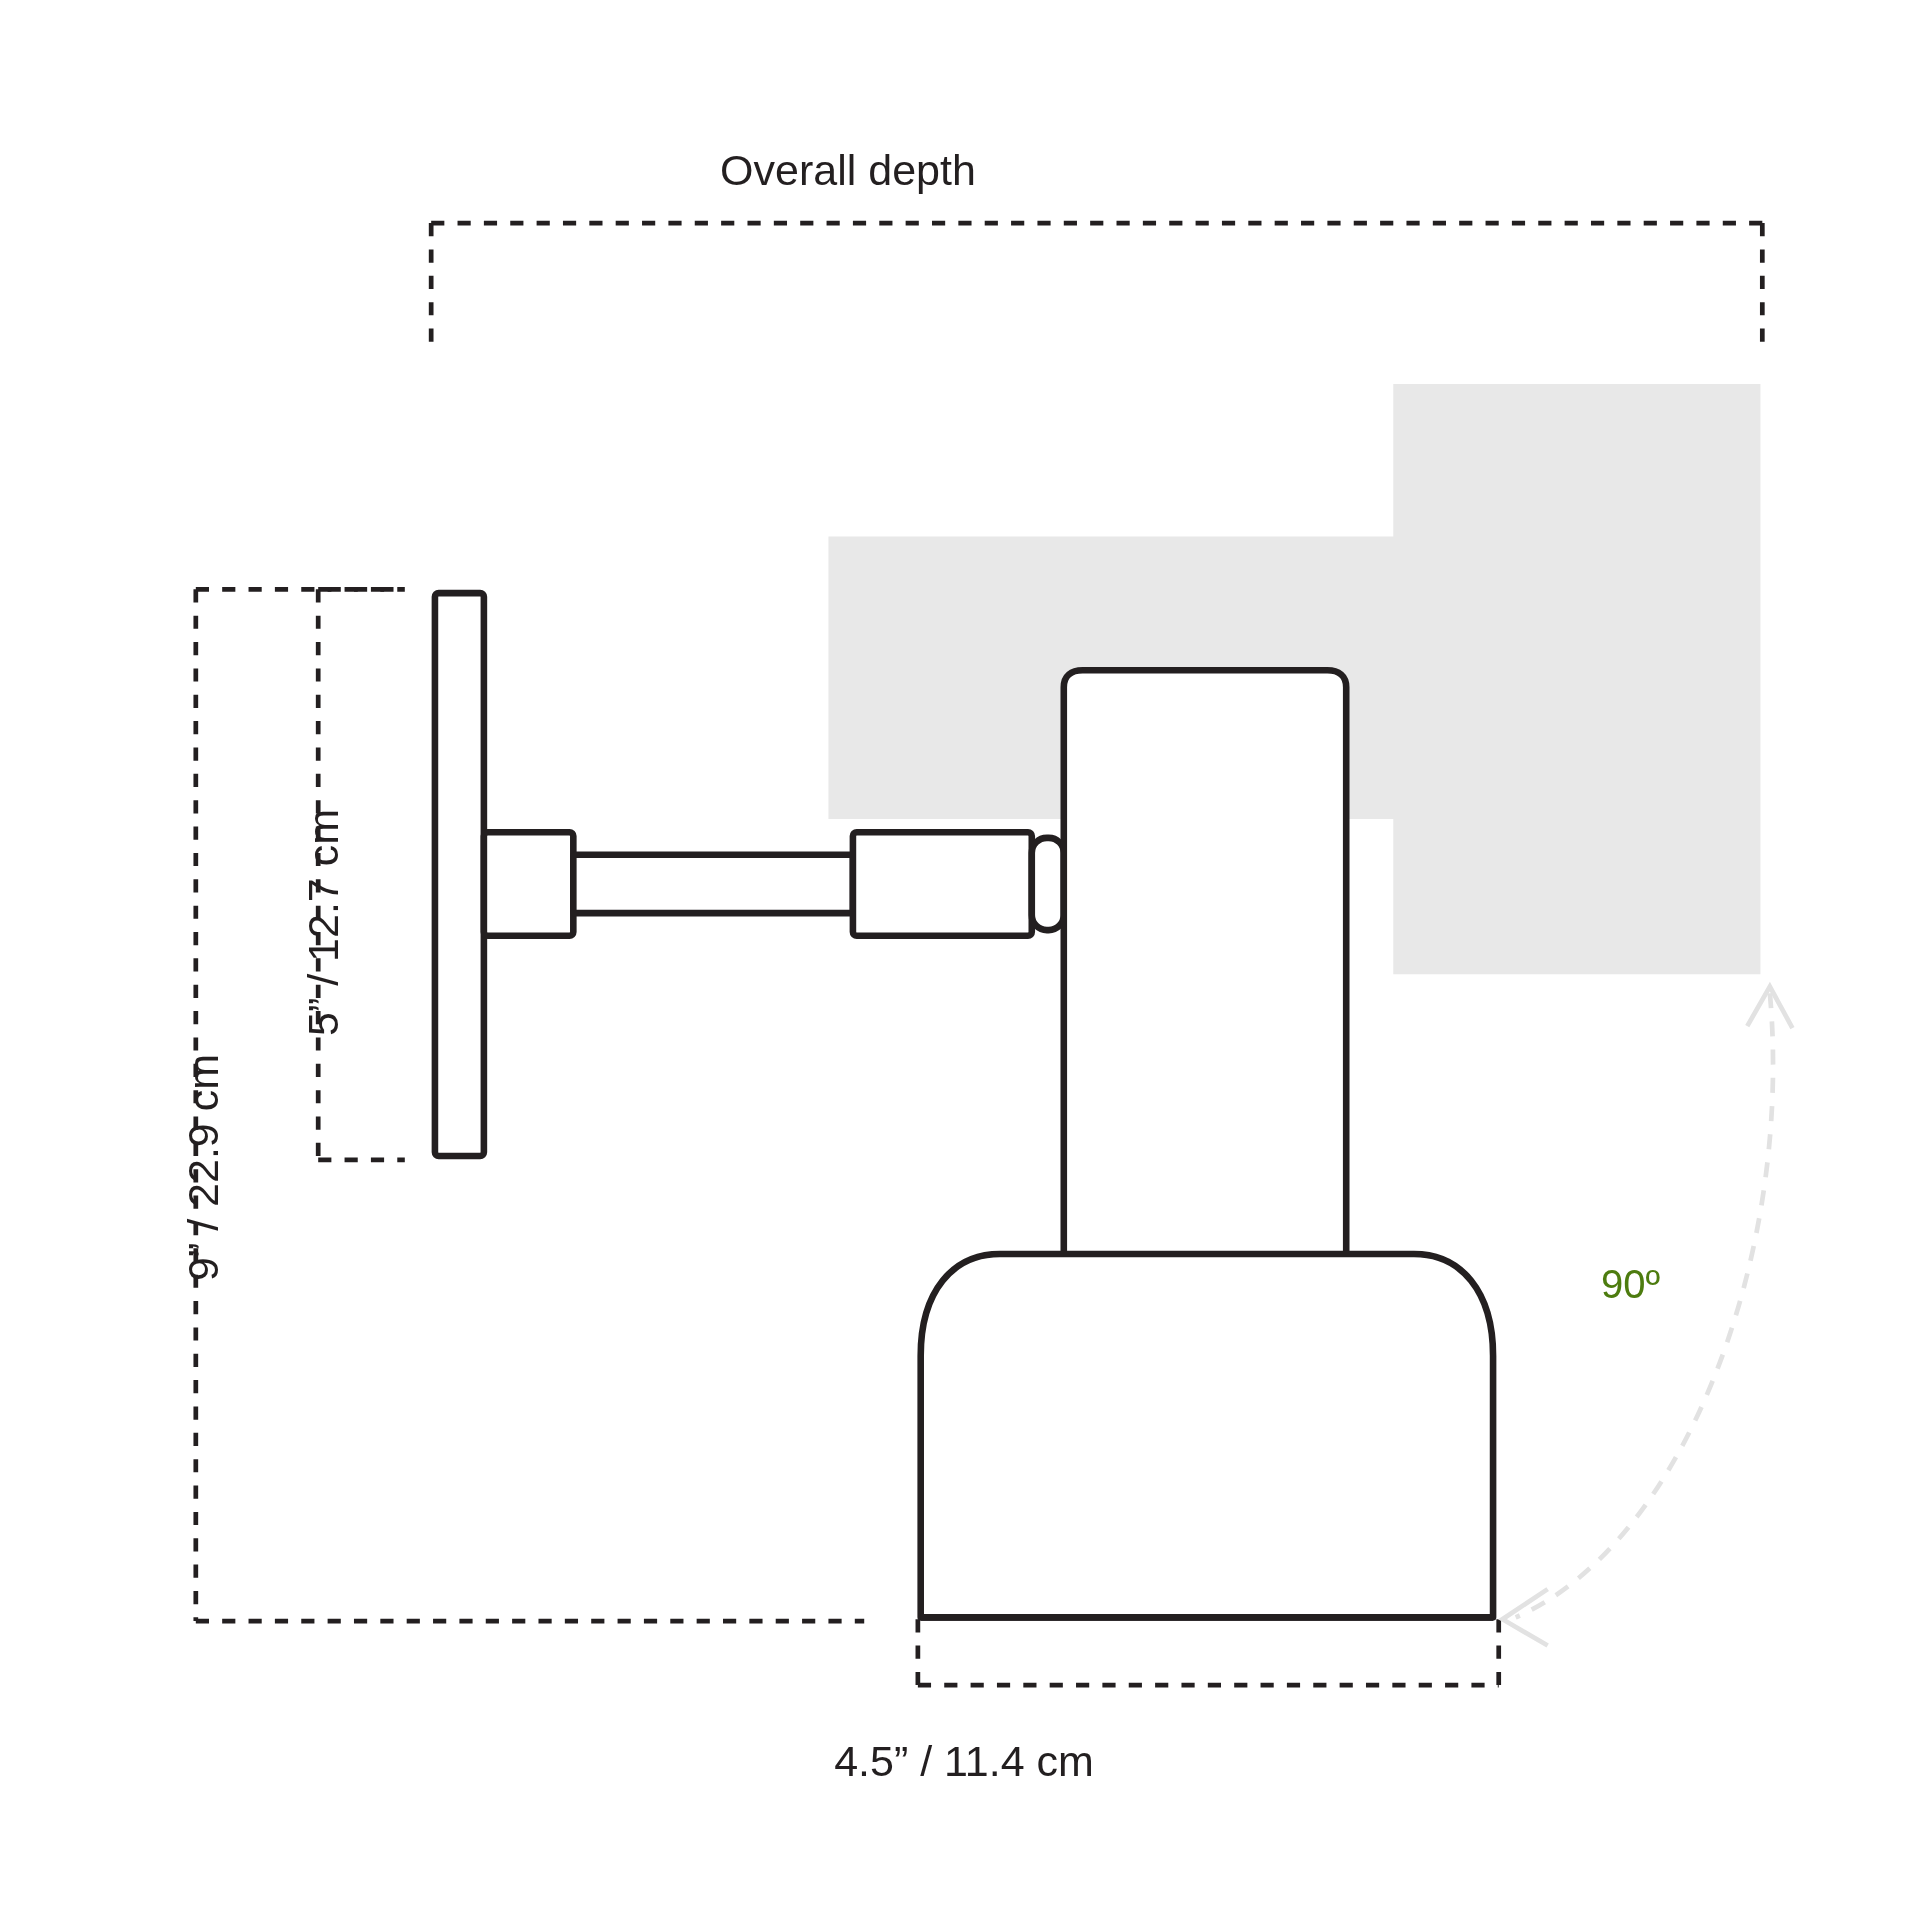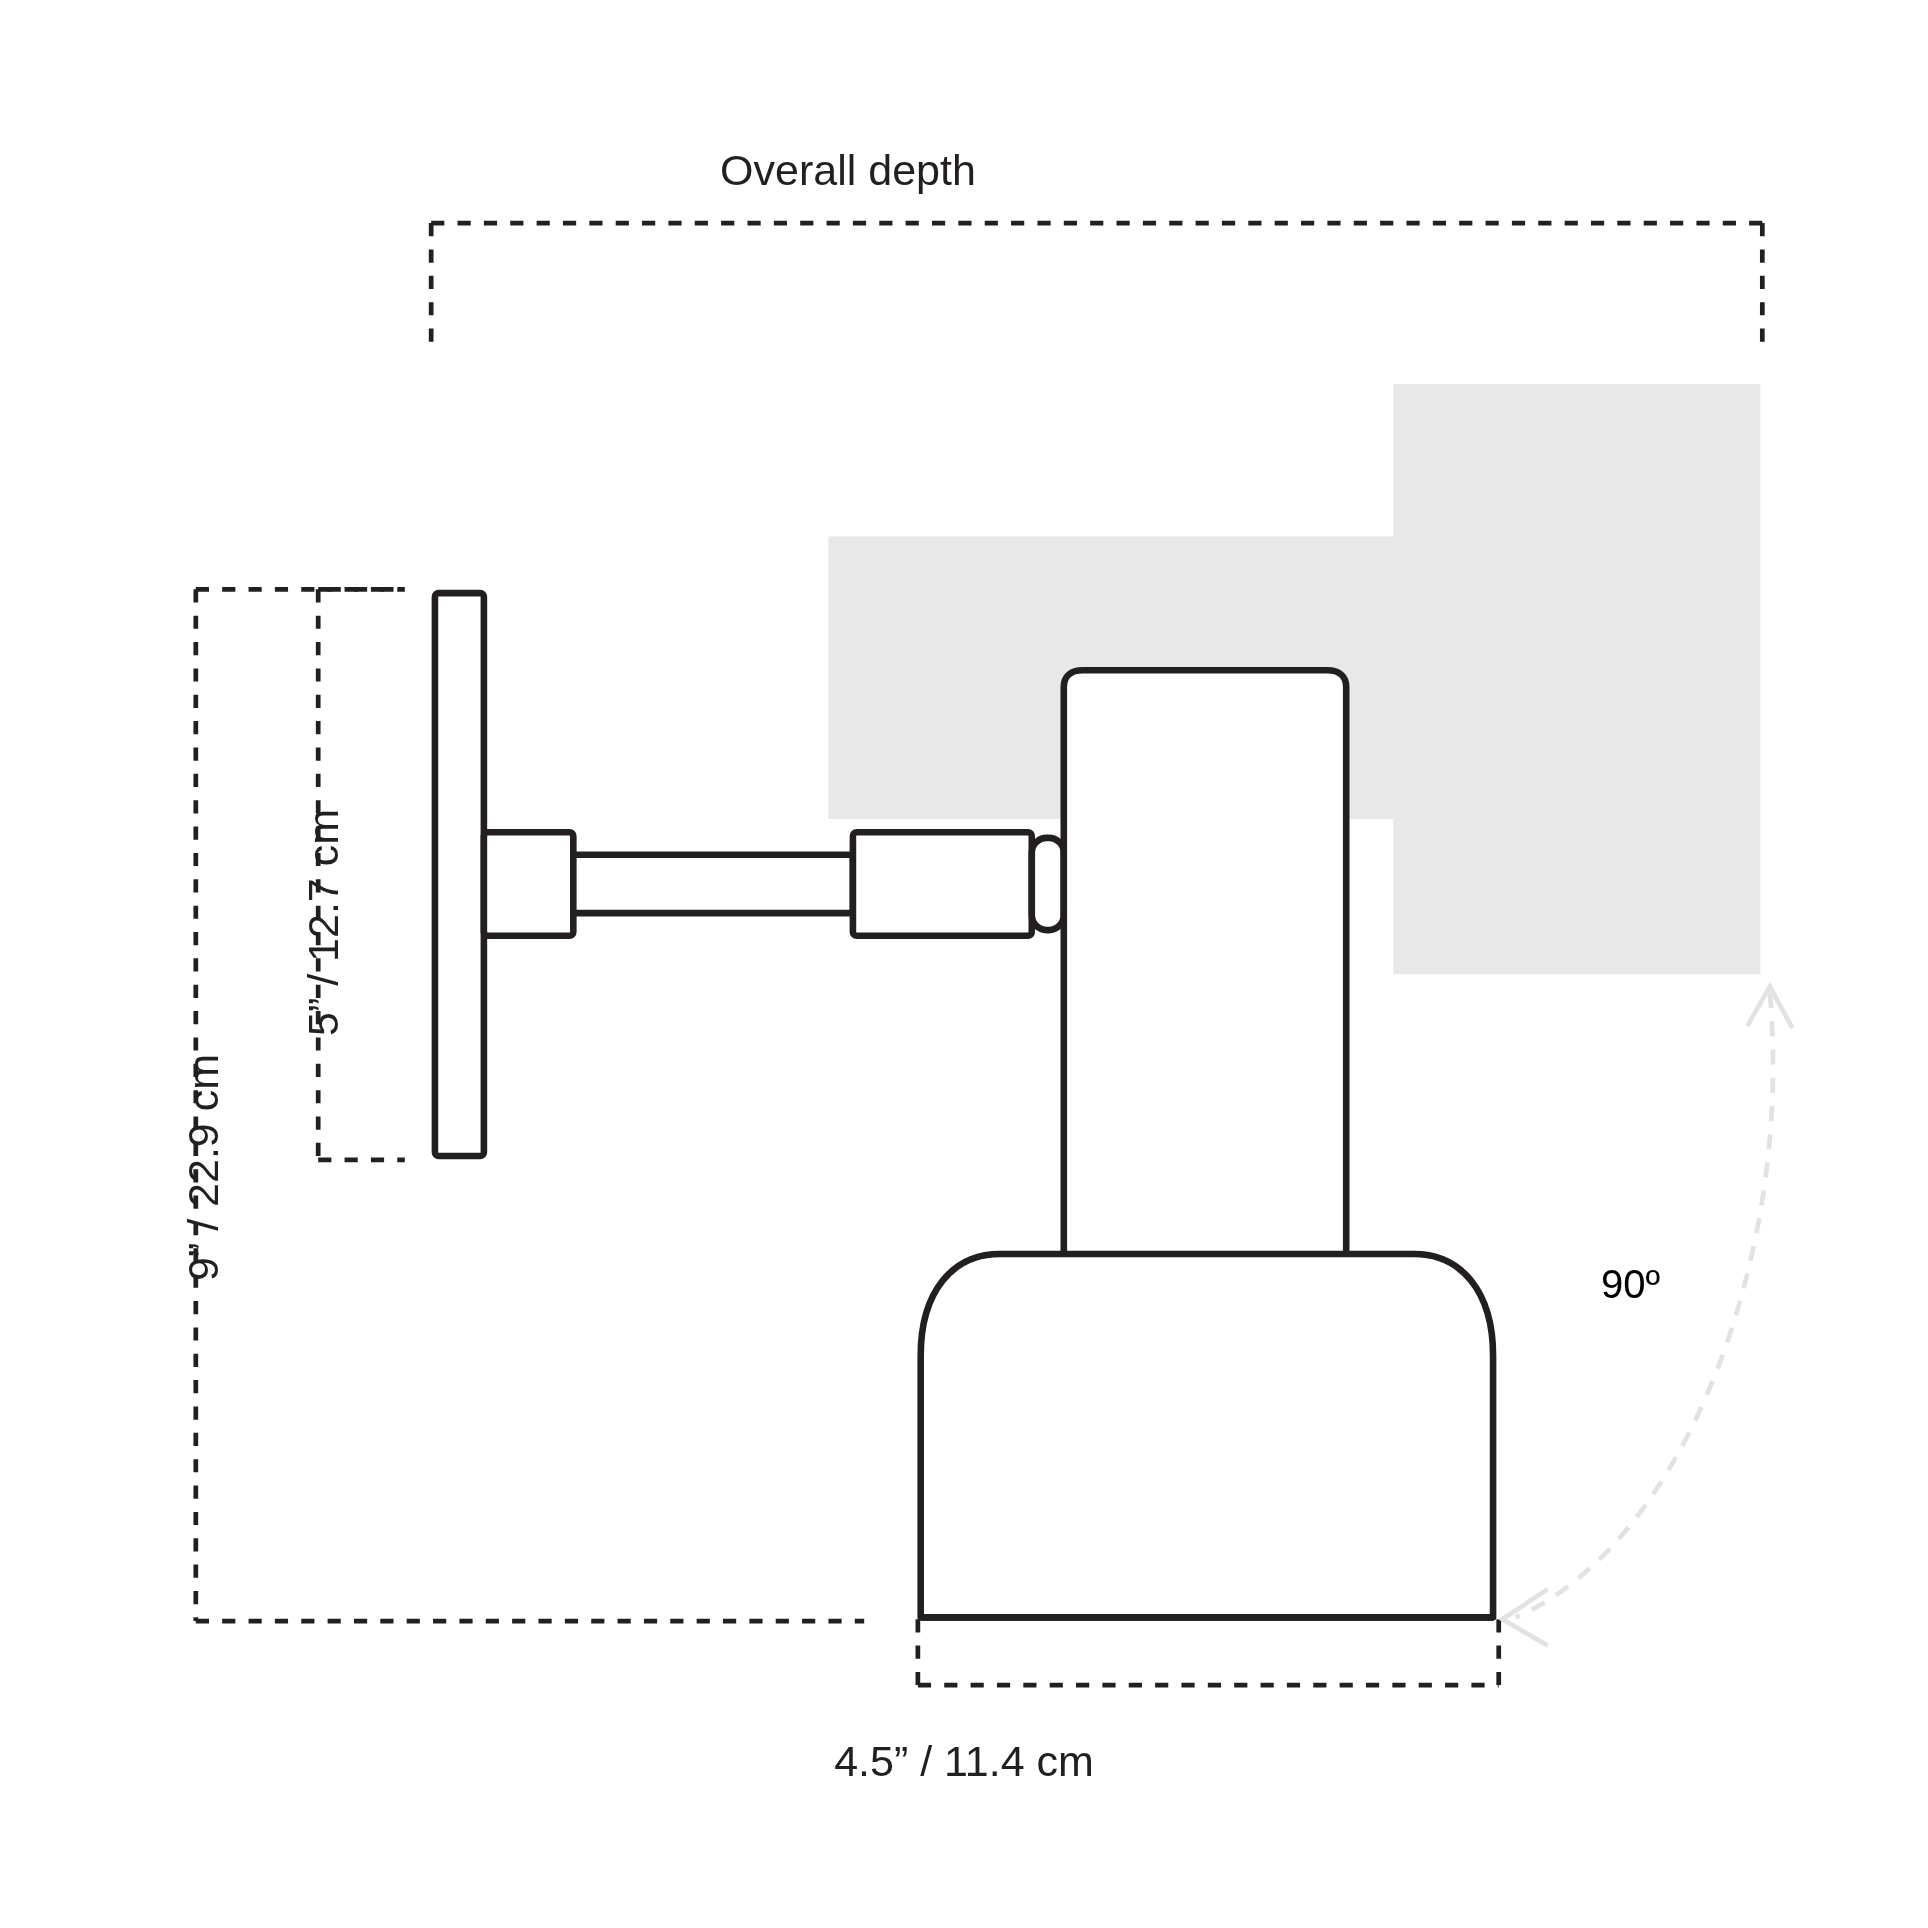--- a/index.html
+++ b/index.html
@@ -59,21 +59,21 @@
     left: 0;
     top: 0;
     font-size: 43px;
     transform-origin: 0 0;
     transform: translate(299px, 1036px) rotate(-90deg);
   }
   #label-angle {
     left: 1601px;
     top: 1262px;
     font-size: 40px;
-    color: #000000;
+    color: #4d7c0f;
   }
 </style>
 </head>
 <body>
 
 <div id="stage">
 
   <svg class="diagram" viewBox="0 0 2048 2048">
 
     <g>

